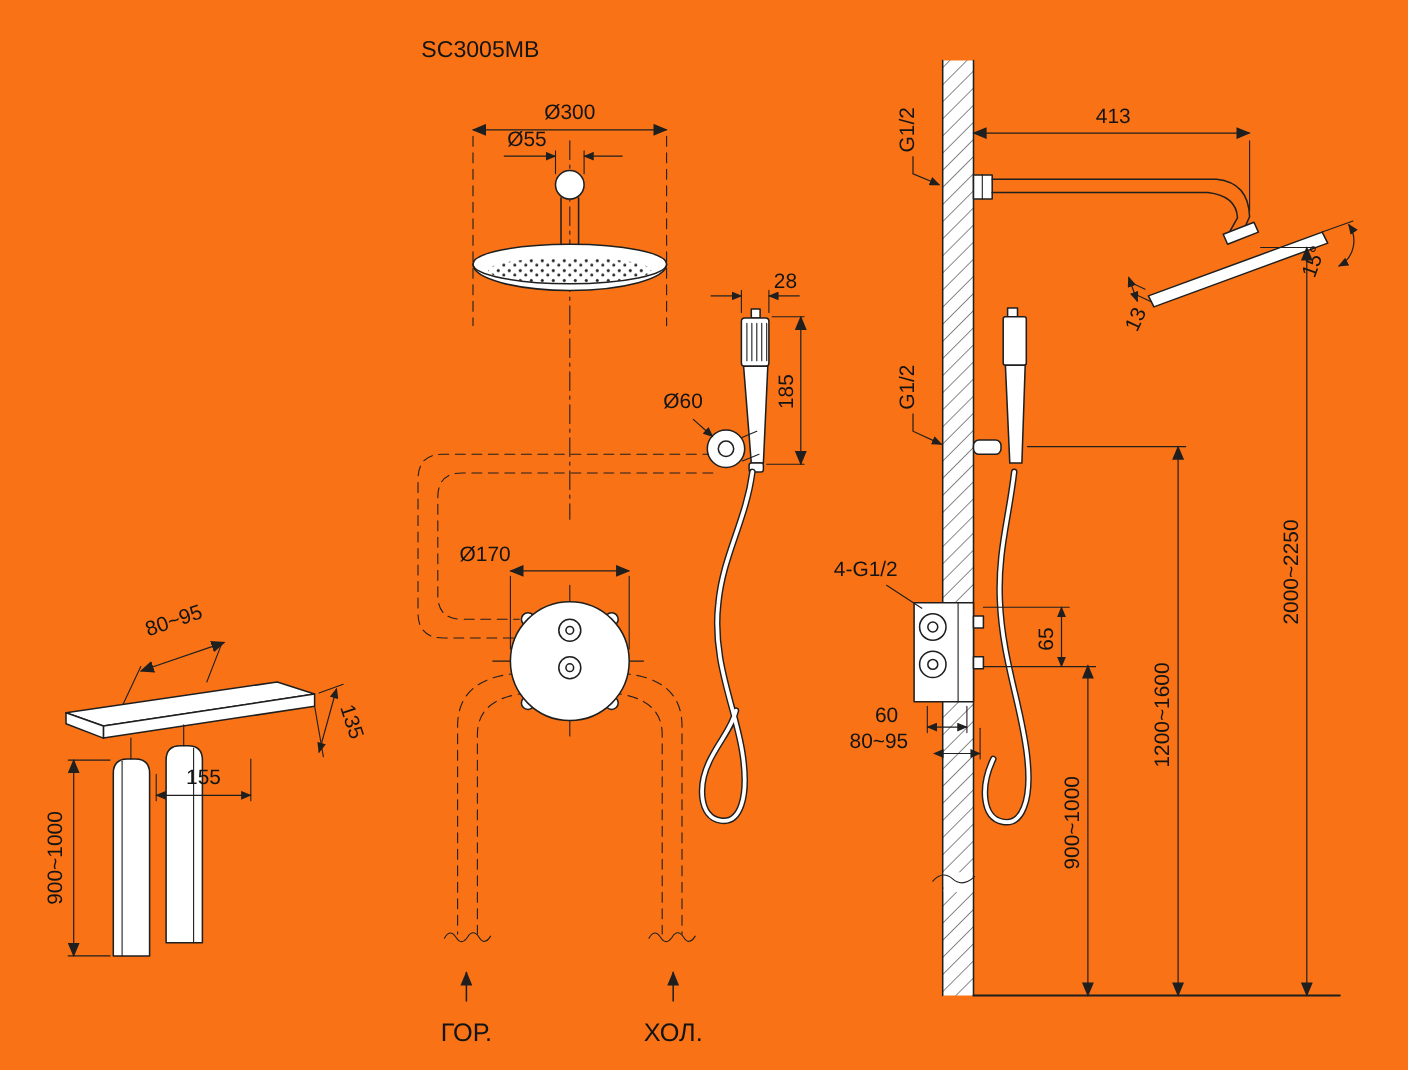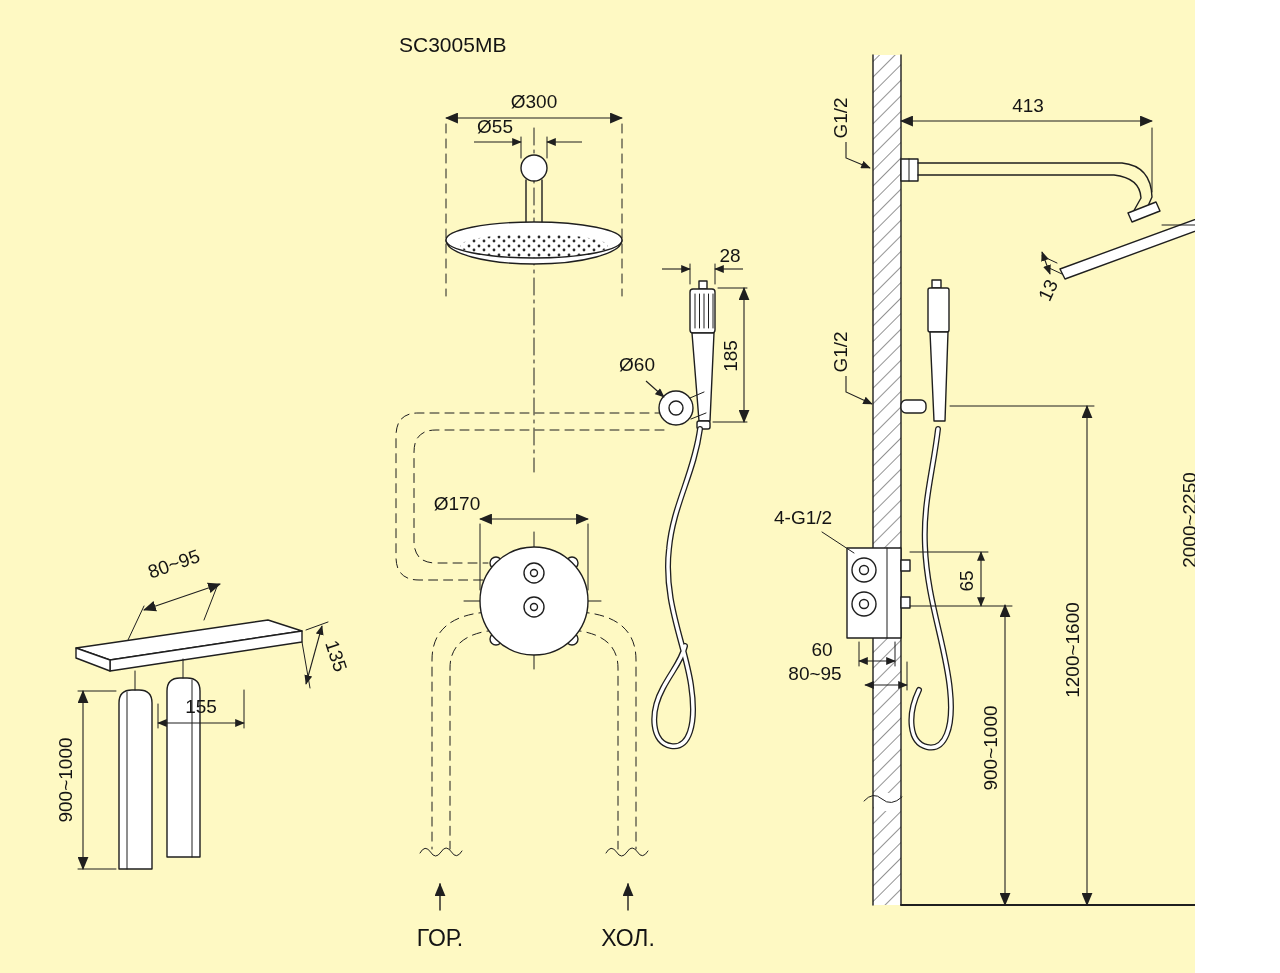--- a/index.html
+++ b/index.html
@@ -1,16 +1,16 @@
 <!DOCTYPE html>
 <html><head>
 <meta charset="utf-8">
 <style>
   html,body{margin:0;padding:0;background:#fff;}
-  .page{position:relative;width:1179px;height:973px;background:#fef9c3;overflow:hidden;padding-left:16px;}
+  .page{position:relative;width:1280px;height:973px;background:#f97316;overflow:hidden;}
   .ln{stroke:#1f1f1f;fill:none;stroke-width:1.4;stroke-linecap:round;stroke-linejoin:round;}
   .fw{fill:#fff;}
   .thin{stroke-width:1;}
   .thick{stroke-width:1.8;}
   .dsh{stroke-dasharray:9 6;}
   .cl{stroke-dasharray:17 5 3 5;stroke-width:1;}
   .ext{stroke:#1f1f1f;fill:none;stroke-width:1;stroke-linecap:round;}
   .dim{stroke:#1f1f1f;fill:none;stroke-width:1.1;}
   .hoseO{stroke:#1f1f1f;fill:none;stroke-width:6;stroke-linecap:round;}
   .hoseI{stroke:#fff;fill:none;stroke-width:3.4;stroke-linecap:round;}

